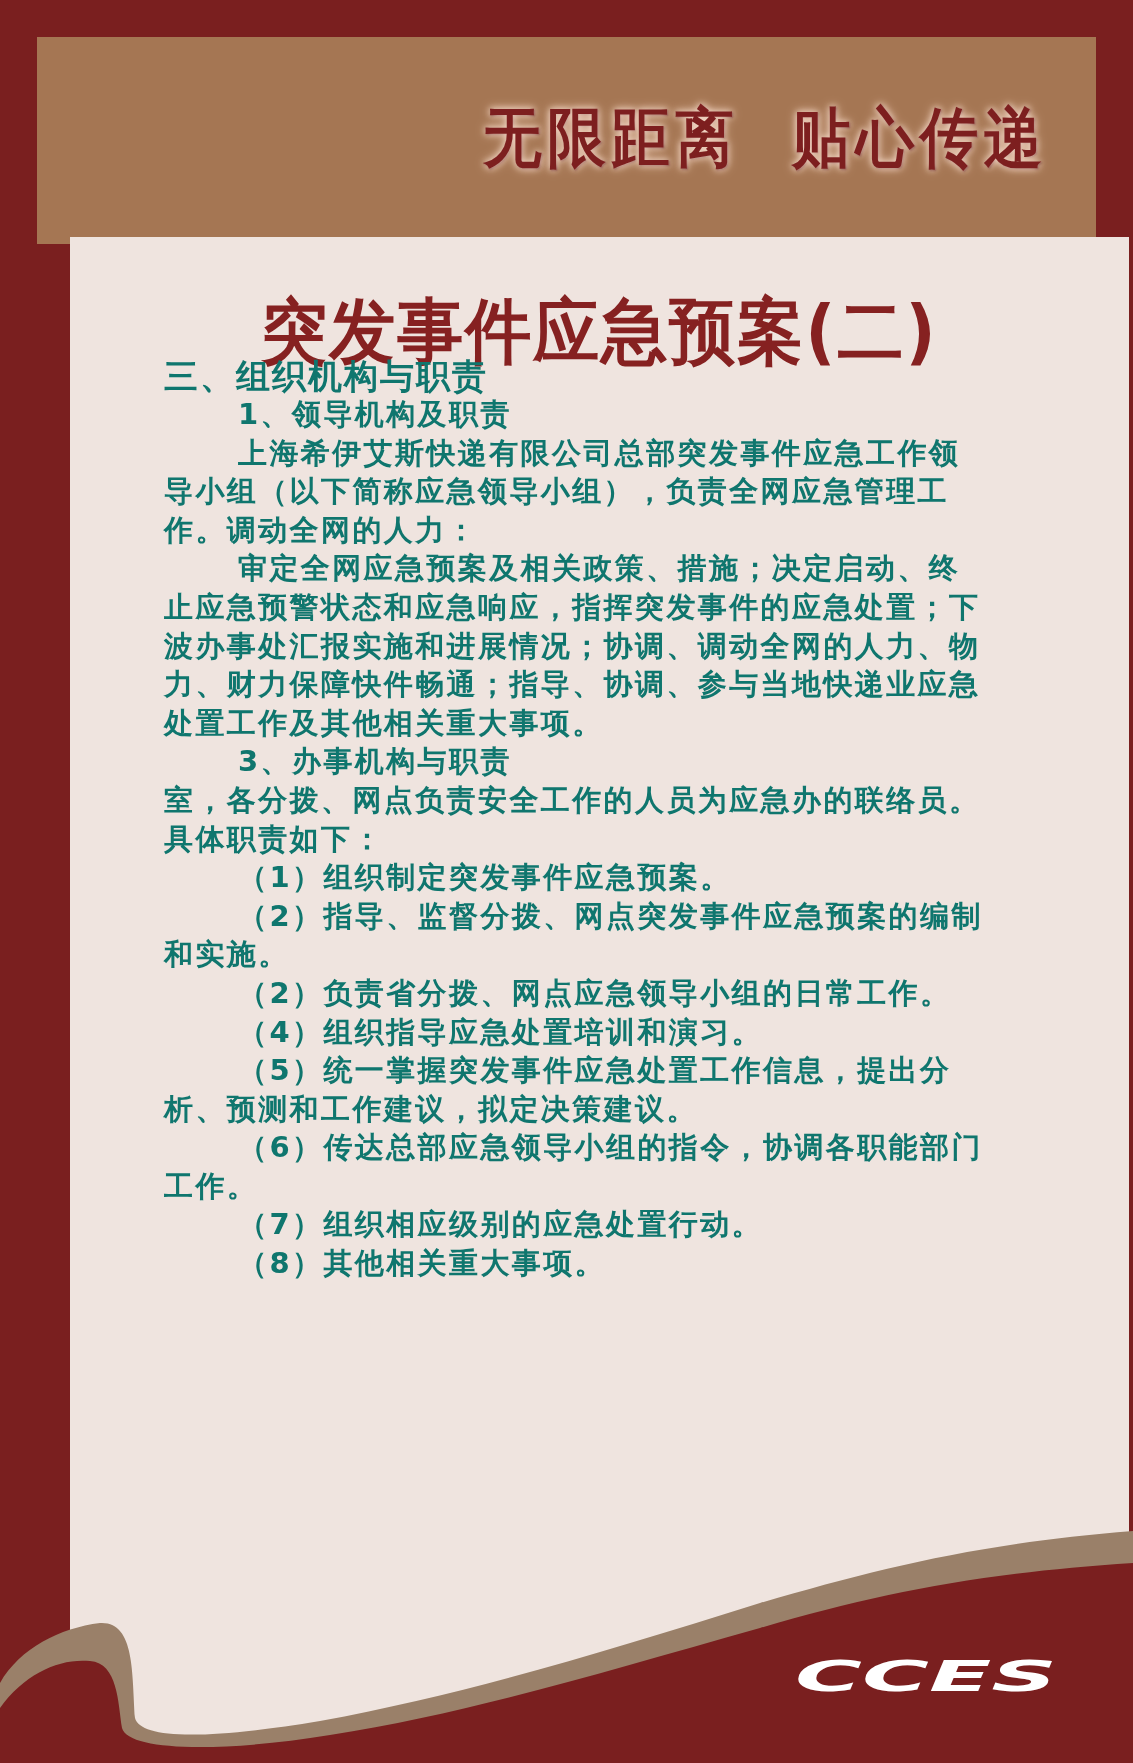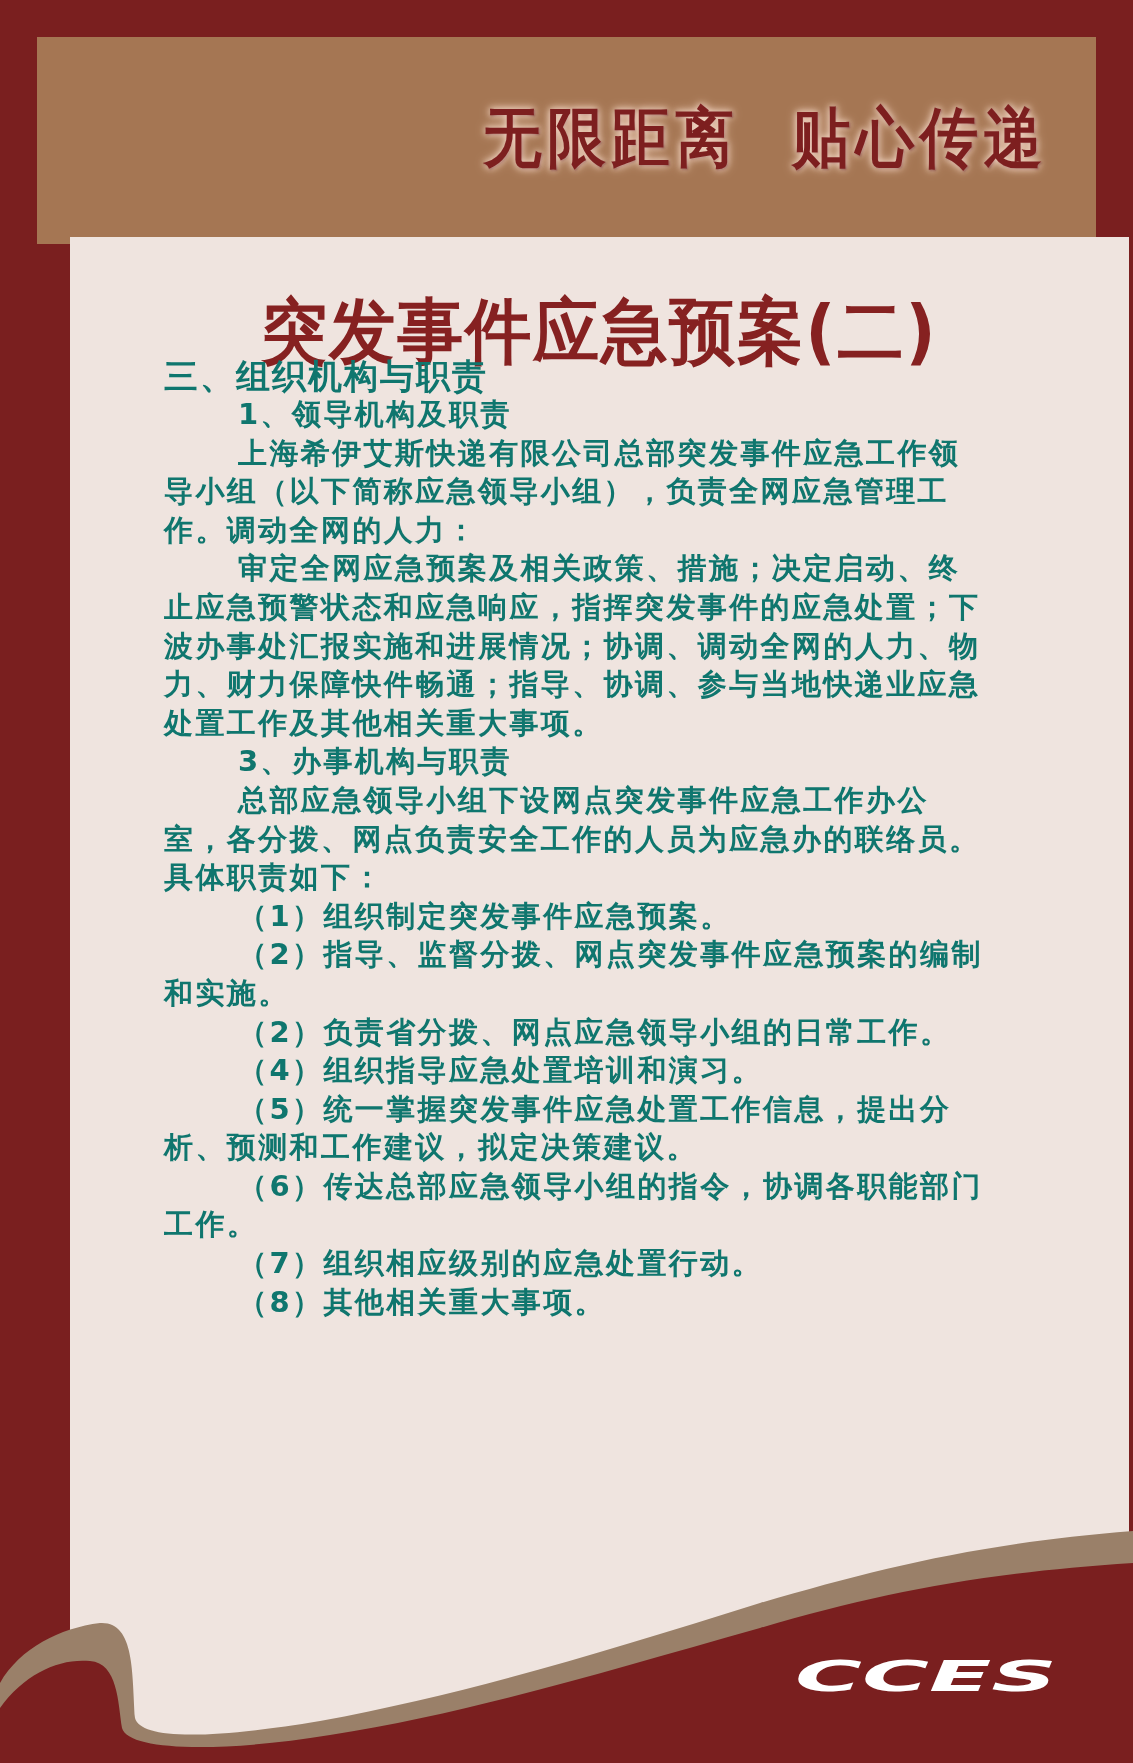--- a/index.html
+++ b/index.html
@@ -57,21 +57,20 @@
         <div class="line ind">1、领导机构及职责</div>
         <div class="line ind">上海希伊艾斯快递有限公司总部突发事件应急工作领</div>
         <div class="line">导小组（以下简称应急领导小组），负责全网应急管理工</div>
         <div class="line">作。调动全网的人力：</div>
         <div class="line ind">审定全网应急预案及相关政策、措施；决定启动、终</div>
         <div class="line">止应急预警状态和应急响应，指挥突发事件的应急处置；下</div>
         <div class="line">波办事处汇报实施和进展情况；协调、调动全网的人力、物</div>
         <div class="line">力、财力保障快件畅通；指导、协调、参与当地快递业应急</div>
         <div class="line">处置工作及其他相关重大事项。</div>
         <div class="line ind">3、办事机构与职责</div>
-        <div class="line ind">总部应急领导小组下设网点突发事件应急工作办公</div>
         <div class="line">室，各分拨、网点负责安全工作的人员为应急办的联络员。</div>
         <div class="line">具体职责如下：</div>
         <div class="line ind">（1）组织制定突发事件应急预案。</div>
         <div class="line ind">（2）指导、监督分拨、网点突发事件应急预案的编制</div>
         <div class="line">和实施。</div>
         <div class="line ind">（2）负责省分拨、网点应急领导小组的日常工作。</div>
         <div class="line ind">（4）组织指导应急处置培训和演习。</div>
         <div class="line ind">（5）统一掌握突发事件应急处置工作信息，提出分</div>
         <div class="line">析、预测和工作建议，拟定决策建议。</div>
         <div class="line ind">（6）传达总部应急领导小组的指令，协调各职能部门</div>

